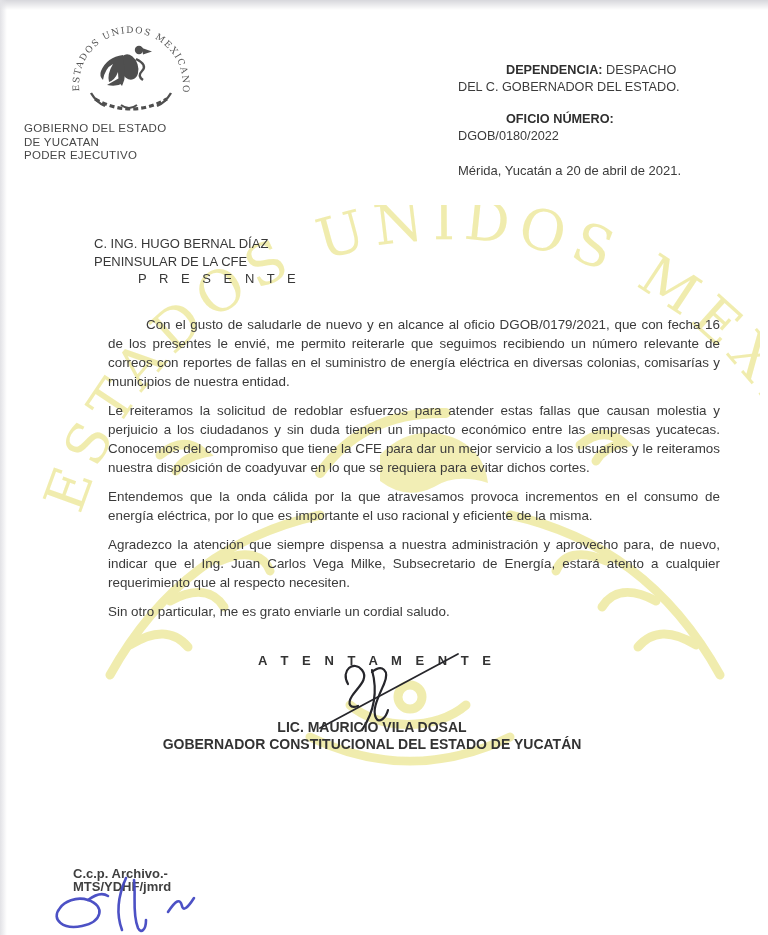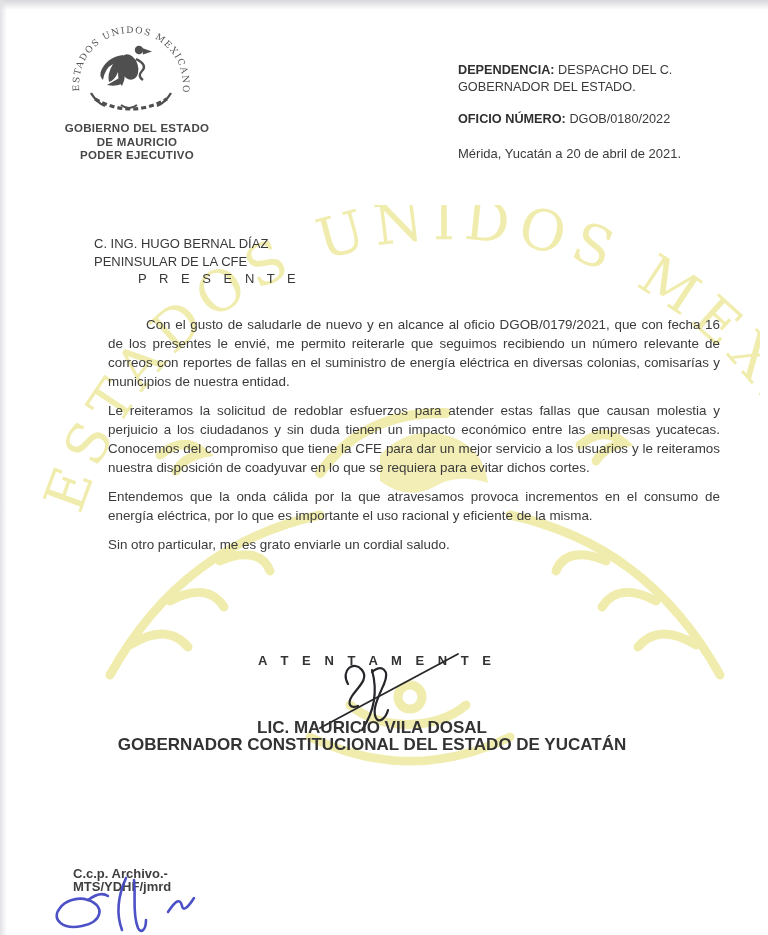--- a/index.html
+++ b/index.html
@@ -16,44 +16,44 @@
     background:linear-gradient(#d7d7dc,rgba(255,255,255,0));z-index:3;}
   .scan-edge-left{position:absolute;left:0;top:0;width:7px;height:935px;
     background:linear-gradient(90deg,#e2e2e6,rgba(255,255,255,0));z-index:3;}
 
   .watermark{position:absolute;left:20px;top:205px;width:740px;height:580px;z-index:0;}
 
   .layer{position:absolute;z-index:2;}
 
   .seal{left:50px;top:13px;width:162px;height:114px;}
 
-  .org-block{left:42px;top:122px;width:190px;text-align:center;
-    font-size:11.5px;line-height:13.5px;color:#474747;letter-spacing:.3px;font-weight:bold;}
+  .org-block{left:24px;top:122px;width:190px;text-align:left;
+    font-size:11.5px;line-height:13.5px;color:#474747;letter-spacing:.3px;}
 
   .meta{left:458px;top:62px;width:242px;}
   .meta-line{font-size:12.7px;line-height:17px;margin:0 0 15px 0;}
-  .meta-line b{color:#2f2f2f;}
+  .meta-line b{color:#2f2f2f;margin-left:48px;}
   .dateline{font-size:13px;font-weight:normal;margin-top:17px;color:#3b3b3b;}
 
   .recipient{left:94px;top:235px;width:420px;font-weight:normal;
     font-size:13px;line-height:17.5px;color:#383838;}
   .presente{letter-spacing:4.5px;margin-left:44px;}
 
   .body-text{left:108px;top:315px;width:612px;font-size:13.4px;
     line-height:19px;text-align:justify;color:#3b3b3b;}
   .body-text p{margin:0 0 10px 0;}
   .body-text p.indent{text-indent:38px;}
 
   .salutation{left:237px;top:653px;width:280px;text-align:center;
     font-weight:bold;font-size:13px;letter-spacing:5px;color:#333;}
 
   .signature{left:312px;top:648px;width:156px;height:84px;}
 
   .signer{left:72px;top:719px;width:600px;text-align:center;
-    font-weight:bold;font-size:17px;line-height:17px;color:#333;}
+    font-weight:bold;font-size:14px;line-height:17px;color:#333;}
 
   .ccp{left:73px;top:867px;width:200px;font-weight:bold;
     font-size:13px;line-height:13px;color:#3f3f3f;}
   .blue-scribble{left:46px;top:876px;width:176px;height:60px;z-index:4;}
 </style>
 </head>
 <body>
 
 <div class="page">
 
@@ -111,21 +111,21 @@
       <path d="M71 64 l-14 8 q10 2 16 -2 z"></path>
     </g>
     <path d="M86 46 q12 6 6 12 q-5 5 1 9" fill="none" stroke="#4f4f4f" stroke-width="2.4"></path>
     <path d="M45 86 q36 20 72 0" fill="none" stroke="#4f4f4f" stroke-width="3.2" stroke-dasharray="5 3"></path>
     <path d="M41 80 q6 10 14 13 M121 80 q-6 10 -14 13" fill="none" stroke="#4f4f4f" stroke-width="2.4"></path>
     <path d="M71 92 q8 6 16 0" fill="none" stroke="#4f4f4f" stroke-width="2"></path>
   </svg>
 
   <div class="layer org-block">
     <div>GOBIERNO DEL ESTADO</div>
-    <div>DE MAURICIO</div>
+    <div>DE YUCATAN</div>
     <div>PODER EJECUTIVO</div>
   </div>
 
   <div class="layer meta">
     <p class="meta-line">
       <b>DEPENDENCIA:</b>
       <span>DESPACHO DEL C. GOBERNADOR DEL ESTADO.</span>
     </p>
     <p class="meta-line">
       <b>OFICIO NÚMERO:</b>
@@ -137,20 +137,21 @@
   <div class="layer recipient">
     <div>C. ING. HUGO BERNAL DÍAZ</div>
     <div>PENINSULAR DE LA CFE</div>
     <div class="presente">P R E S E N T E</div>
   </div>
 
   <div class="layer body-text">
     <p class="indent">Con el gusto de saludarle de nuevo y en alcance al oficio DGOB/0179/2021, que con fecha 16 de los presentes le envié, me permito reiterarle que seguimos recibiendo un número relevante de correos con reportes de fallas en el suministro de energía eléctrica en diversas colonias, comisarías y municipios de nuestra entidad.</p>
     <p>Le reiteramos la solicitud de redoblar esfuerzos para atender estas fallas que causan molestia y perjuicio a los ciudadanos y sin duda tienen un impacto económico entre las empresas yucatecas. Conocemos del compromiso que tiene la CFE para dar un mejor servicio a los usuarios y le reiteramos nuestra disposición de coadyuvar en lo que se requiera para evitar dichos cortes.</p>
     <p>Entendemos que la onda cálida por la que atravesamos provoca incrementos en el consumo de energía eléctrica, por lo que es importante el uso racional y eficiente de la misma.</p>
+    <p>Agradezco la atención que siempre dispensa a nuestra administración y aprovecho para, de nuevo, indicar que el Ing. Juan Carlos Vega Milke, Subsecretario de Energía, estará atento a cualquier requerimiento que al respecto necesiten.</p>
     <p>Sin otro particular, me es grato enviarle un cordial saludo.</p>
   </div>
 
   <div class="layer salutation">A T E N T A M E N T E</div>
 
   <svg class="layer signature" viewBox="0 0 156 84" aria-hidden="true">
     <g fill="none" stroke="#26262b" stroke-width="2.2" stroke-linecap="round">
       <path d="M 8 80 L 146 6" stroke-width="1.8"></path>
       <path d="M 36 36 c -8 -14 6 -24 14 -14 c 7 9 -4 17 -10 26 c -5 8 -2 13 6 10"></path>
       <path d="M 60 24 c 10 -8 18 -2 12 12 c -7 16 -12 26 -8 34 c 3 6 10 0 12 -8"></path>

